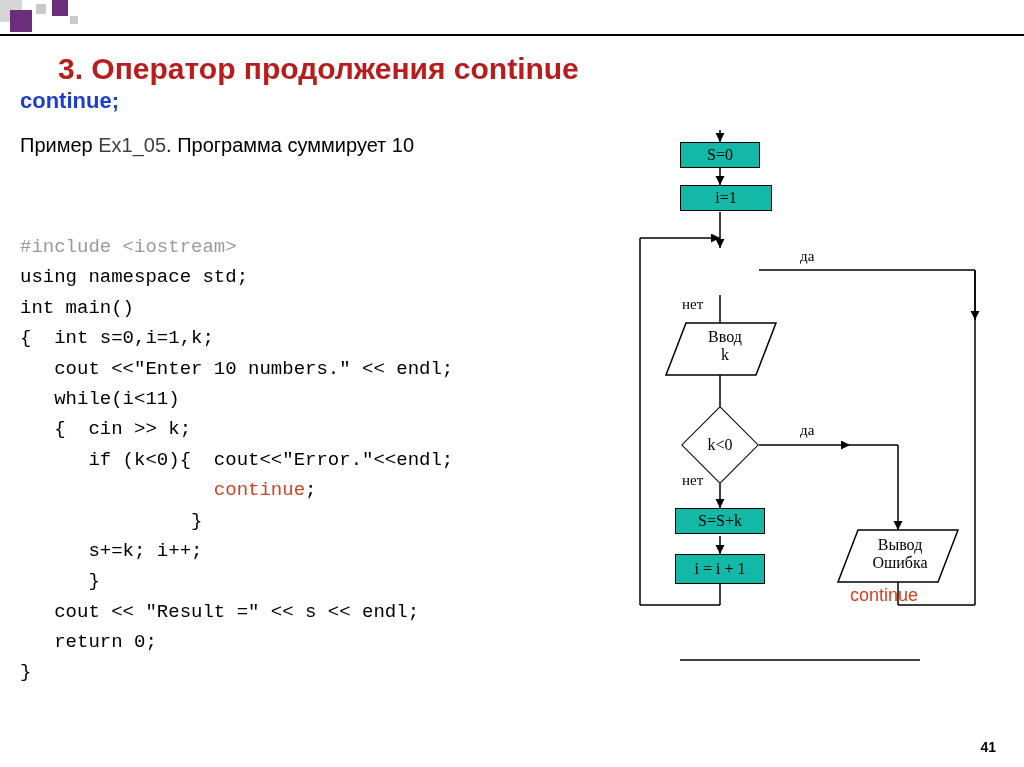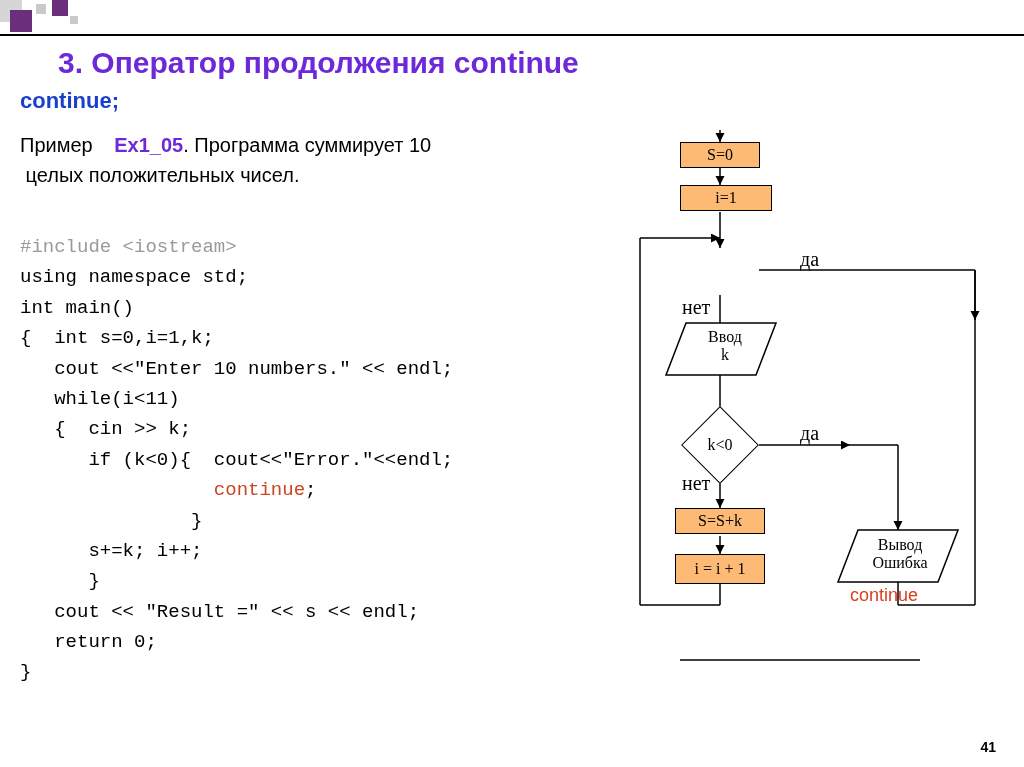--- a/index.html
+++ b/index.html
@@ -22,41 +22,41 @@
   .sq3 { left: 36px; top: 4px; width: 10px; height: 10px; background: #c9c9c9; }
   .sq4 { left: 52px; top: 0; width: 16px; height: 16px; background: #6a2e7a; }
   .sq5 { left: 70px; top: 16px; width: 8px; height: 8px; background: #c9c9c9; }
   .hr-top {
     position: absolute;
     top: 34px; left: 0; right: 0;
     height: 2px; background: #000;
   }
   .title {
     position: absolute;
-    top: 46px; left: 58px;
+    top: 52px; left: 58px;
     font-size: 30px;
     font-weight: bold;
-    color: #6d28d9;
+    color: #b91c1c;
   }
   .subtitle {
     position: absolute;
     top: 88px; left: 20px;
     font-size: 22px;
     font-weight: bold;
     color: #1a3fcc;
   }
   .example {
     position: absolute;
     top: 130px; left: 20px;
     font-size: 20px;
     color: #000;
     line-height: 1.5;
   }
   .example .lbl { font-weight: normal; }
-  .example .ex { font-weight: bold; color: #6d28d9; margin-left: 16px; }
+  .example .ex { font-weight: normal; color: #404040; }
   .code {
     position: absolute;
     top: 232px; left: 20px;
     font-family: "Courier New", monospace;
     font-size: 19px;
     color: #000;
     line-height: 1.6;
     white-space: pre;
   }
   .code .gray { color: #9a9a9a; margin-top: 16px; }
@@ -72,33 +72,33 @@
     position: absolute;
     top: 130px; left: 620px;
     width: 390px; height: 540px;
     font-family: "Times New Roman", serif;
     font-size: 16px;
   }
   .flow svg { position: absolute; top: 0; left: 0; }
   .fc-box {
     position: absolute;
     border: 1.5px solid #000;
-    background: #fdba74;
+    background: #14b8a6;
     text-align: center;
     display: flex;
     align-items: center;
     justify-content: center;
     font-size: 16px;
   }
   .fc-para {
     position: absolute;
     font-size: 16px;
     text-align: center;
   }
-  .fc-label { position: absolute; font-size: 20px; }
+  .fc-label { position: absolute; font-size: 15px; }
   .fc-continue {
     position: absolute;
     color: #d84020;
     font-family: Arial, sans-serif;
     font-size: 18px;
   }
   .diamond {
     position: absolute;
     width: 78px; height: 46px;
   }
@@ -128,21 +128,21 @@
   <div class="sq sq5"></div>
 </div>
 <div class="hr-top"></div>
 
 <div class="title">3. Оператор продолжения continue</div>
 <div class="subtitle">continue;</div>
 
 <div class="example">
   <span class="lbl">Пример</span>
   <span> </span><span class="ex">Ex1_05</span><span>. Программа суммирует 10</span><br>
-  &nbsp;<span>целых положительных чисел.</span>
+  &nbsp;
 </div>
 
 <div class="code"><span class="gray">#include &lt;iostream&gt;</span>
 <span>using namespace std;</span>
 <span>int main()</span>
 <span>{  int s=0,i=1,k;</span>
 <span>   cout &lt;&lt;"Enter 10 numbers." &lt;&lt; endl;</span>
 <span>   while(i&lt;11)</span>
 <span>   {  cin &gt;&gt; k;</span>
 <span>      if (k&lt;0){  cout&lt;&lt;"Error."&lt;&lt;endl;</span>

